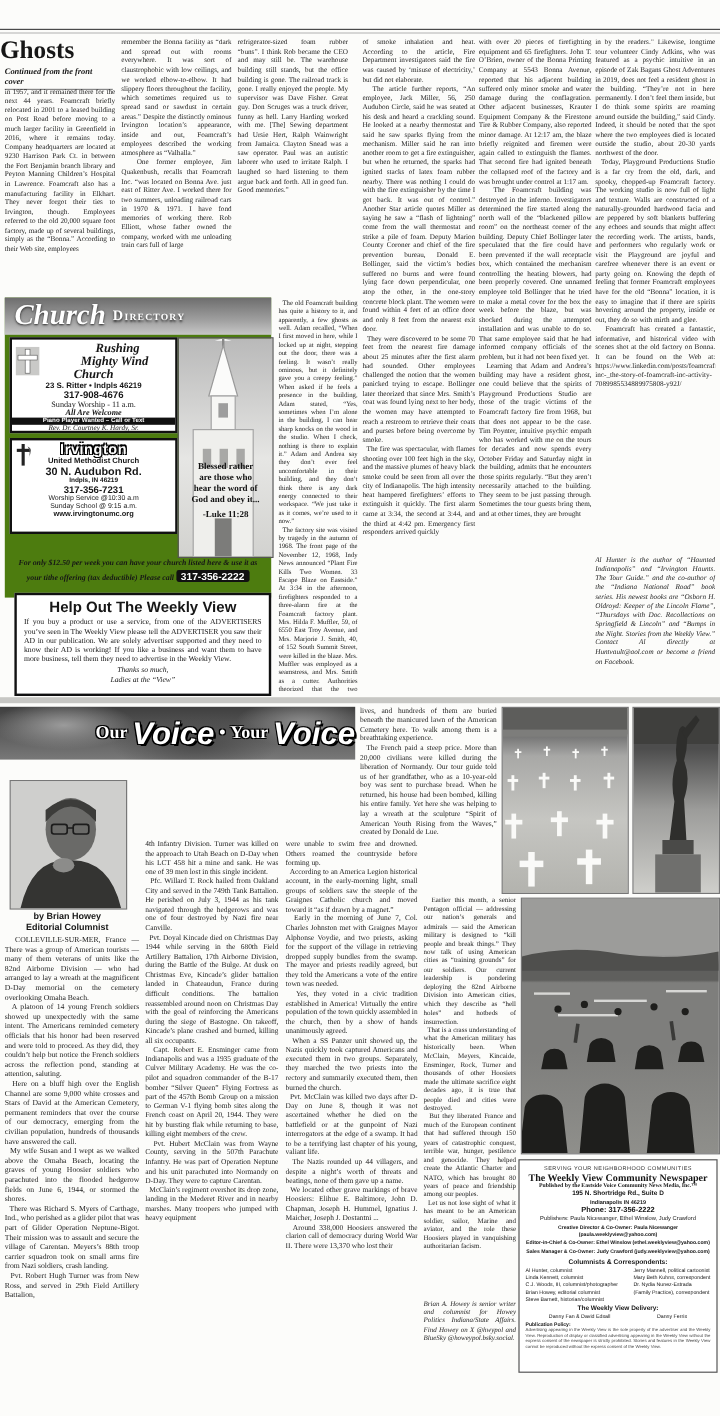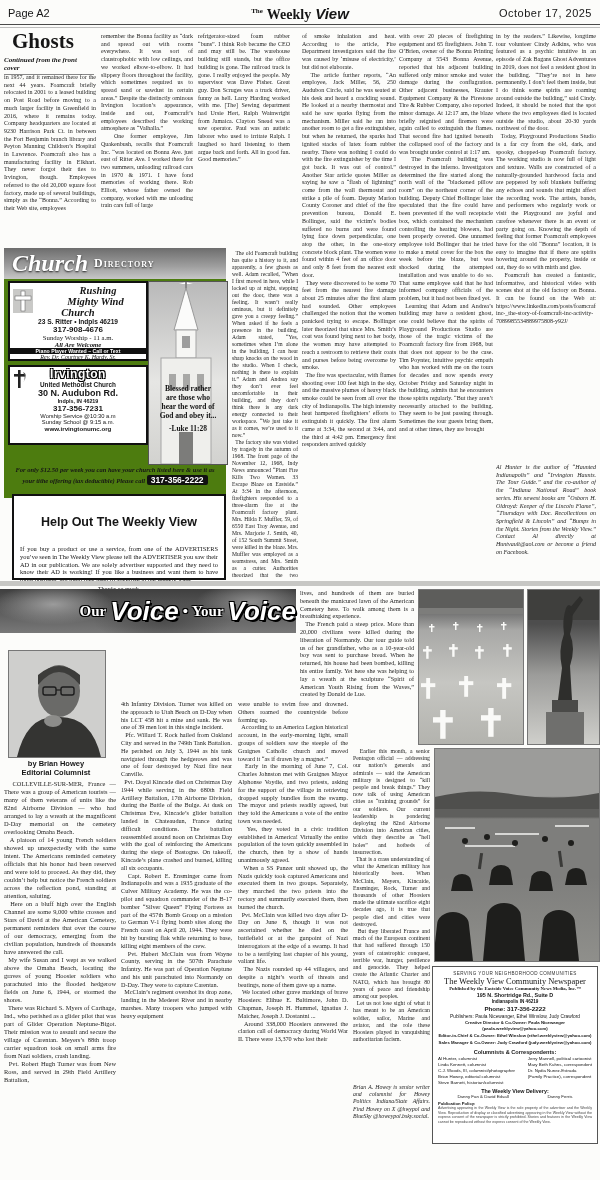--- a/index.html
+++ b/index.html
@@ -15,39 +15,39 @@
   #hdr{top:4px;left:0;width:600px;height:20px;}
   #hdr .pg{position:absolute;left:8px;top:3px;font-size:11px;}
   #hdr .dt{position:absolute;right:8px;top:3px;font-size:11px;letter-spacing:.5px;}
   #hdr .mast{position:absolute;left:0;right:0;top:1px;text-align:center;}
   #hdr .mast .the{font-size:7px;font-weight:bold;vertical-align:6px;}
   #hdr .mast .wk{font-size:14px;font-weight:bold;}
   #hdr .mast .vw{font-size:15px;font-weight:bold;font-style:italic;font-family:"Liberation Sans",sans-serif;}
   .rule1{top:24px;left:0;width:600px;height:1px;background:#4a4a4a;}
   .rule2{top:27px;left:0;width:600px;height:1px;background:#bdbdbd;}
   
-  #ghost-title{left:12px;top:30px;font-size:21px;font-weight:bold;line-height:22px;}
+  #ghost-title{left:0;top:30px;font-size:21px;font-weight:bold;line-height:22px;}
   #ghost-cont{left:4px;top:56px;font-size:7px;font-weight:bold;font-style:italic;border-bottom:1px solid #888;padding-bottom:2px;width:90px;}
   
   #cd{left:4px;top:248px;width:222px;height:250px;background:#4d7c0f;}
   #cd-head{left:0;top:0;width:222px;height:31px;
      background:linear-gradient(180deg,#6d6d6d,#9f9f9f 60%,#c7c7c7);
      display:flex;align-items:center;justify-content:flex-start;padding-left:8px;box-sizing:border-box;}
   #cd-head .script{font-size:24px;font-style:italic;color:#fff;text-shadow:0 1px 2px #222;font-weight:bold;}
   #cd-head .caps{font-size:12px;color:#fff;letter-spacing:1px;margin-left:6px;font-variant:small-caps;text-shadow:0 1px 2px #222;font-weight:bold;}
   .adbox{position:absolute;left:4px;width:140px;border:2px solid #111;background:#fff;box-sizing:border-box;text-align:center;overflow:hidden;}
   #verse{left:146px;top:136px;width:76px;font-size:7.5px;font-weight:bold;line-height:9px;text-align:center;color:#111;}
   #cd-photo{left:144px;top:33px;width:78px;height:182px;border:1px solid #555;
      background:linear-gradient(180deg,#b9b9b9,#e6e6e4 55%,#d2d2cf);overflow:hidden;}
   #cd-foot{left:0;top:218px;width:222px;font-size:6.5px;font-weight:bold;font-style:italic;text-align:center;line-height:8.5px;}
   .phone-strip{display:inline-block;background:#111;color:#fff;font-style:normal;
      font-family:"Liberation Sans",sans-serif;font-size:8.5px;padding:1px 4px;border-radius:2px;}
   
   #help{left:12px;top:494px;width:214px;height:86px;border:2px solid #111;background:#fff;box-sizing:border-box;padding:3px 6px;}
-  #help h3{margin:16px;text-align:center;font-size:12.5px;font-family:"Liberation Sans",sans-serif;}
+  #help h3{margin:0;text-align:center;font-size:12.5px;font-family:"Liberation Sans",sans-serif;}
   #help .bd{font-size:6.4px;line-height:7.8px;text-align:justify;margin-top:2px;}
   #help .sig{font-size:6.4px;font-style:italic;text-align:center;margin-top:1px;line-height:7.5px;}
   
   #divbar{left:0;top:581px;width:600px;height:5px;background:#c7c7c4;}
   
   #vbanner{left:0;top:589px;width:296px;height:44px;
     background:
       radial-gradient(60px 20px at 18% 35%,#9b9b9b,transparent),
       radial-gradient(70px 24px at 55% 70%,#4a4a4a,transparent),
       radial-gradient(55px 20px at 85% 30%,#8d8d8d,transparent),
@@ -62,49 +62,40 @@
      font-family:"Liberation Sans",sans-serif;line-height:9px;}
   #vhead{left:112px;top:641px;width:246px;font-size:15.5px;font-weight:bold;text-align:center;line-height:19px;}
   .photo{position:absolute;border:1px solid #777;overflow:hidden;}
   #ph-cem{left:418px;top:589px;width:104px;height:154px;background:linear-gradient(180deg,#6f6f6f 0 14%,#a8a8a6 26%,#c6c6c2 60%,#b3b3ae);}
   #ph-statue{left:527px;top:589px;width:71px;height:154px;background:linear-gradient(180deg,#4d4d4d 0 22%,#9c9c9a 55%,#cfcfcb);}
   #ph-land{left:434px;top:748px;width:164px;height:212px;background:linear-gradient(180deg,#9c9c9a 0 22%,#5f5f5d 26% 32%,#7e7e7c 33% 60%,#8f8f8b);}
   
   #mh{left:432px;top:966px;width:166px;height:178px;border:1px solid #555;background:#fff;
       box-sizing:border-box;padding:4px 5px;text-align:center;font-family:"Liberation Sans",sans-serif;overflow:hidden;}
   #mh .tag{font-size:4.6px;letter-spacing:.4px;color:#333;}
-  #mh .ttl{font-size:8.4px;font-weight:normal;font-family:"Liberation Serif",serif;margin-top:1px;}
+  #mh .ttl{font-size:8.4px;font-weight:bold;font-family:"Liberation Serif",serif;margin-top:1px;}
   #mh .pub{font-size:4.8px;font-weight:bold;font-family:"Liberation Serif",serif;}
   #mh .adr{font-size:5.4px;font-weight:bold;margin-top:1px;}
   #mh .ph{font-size:6.2px;font-weight:bold;margin-top:1px;}
   #mh .pubs{font-size:4.8px;margin-top:2px;}
   #mh .staff{font-size:4.3px;font-weight:bold;margin-top:1px;line-height:6px;}
   #mh .colhdr{font-size:5.6px;font-weight:bold;margin-top:3px;}
   #mh .cols{display:flex;justify-content:space-between;text-align:left;margin-top:1px;}
   #mh .cols div{font-size:4.4px;line-height:6px;}
   #mh .delhdr{font-size:5.4px;font-weight:bold;margin-top:2px;}
   #mh .delrow{display:flex;justify-content:space-around;font-size:4.4px;}
   #mh .polhdr{font-size:4.2px;font-weight:bold;text-align:left;margin-top:2px;}
   #mh .pol{font-size:3.6px;line-height:4.6px;text-align:justify;color:#444;}
   svg{display:block;}
 </style>
 </head>
 <body>
 
 <div id="page">
 
-  <div id="hdr" class="abs">
-    <span class="pg sans">Page A2</span>
-    <div class="mast">
-      <span class="the">The</span>
-      <span class="wk">Weekly</span>
-      <span class="vw">View</span>
-    </div>
-    <span class="dt sans">October 17, 2025</span>
-  </div>
   <div class="abs rule1"></div>
   <div class="abs rule2"></div>
 
   <div class="abs" id="ghost-title">Ghosts</div>
   <div class="abs" id="ghost-cont">Continued from the front cover</div>
   <div class="bodycol" style="left:4px;top:74px;width:92px;height:171px;">in 1957, and it remained there for the next 44 years. Foamcraft briefly relocated in 2001 to a leased building on Post Road before moving to a much larger facility in Greenfield in 2016, where it remains today. Company headquarters are located at 9230 Harrison Park Ct. in between the Fort Benjamin branch library and Peyton Manning Children’s Hospital in Lawrence. Foamcraft also has a manufacturing facility in Elkhart. They never forgot their ties to Irvington, though. Employees referred to the old 20,000 square foot factory, made up of several buildings, simply as the “Bonna.” According to their Web site, employees</div>
   <div class="bodycol" style="left:101px;top:33px;width:92px;height:212px;">remember the Bonna facility as “dark and spread out with rooms everywhere. It was sort of claustrophobic with low ceilings, and we worked elbow-to-elbow. It had slippery floors throughout the facility, which sometimes required us to spread sand or sawdust in certain areas.” Despite the distinctly ominous Irvington location’s appearance, inside and out, Foamcraft’s employees described the working atmosphere as “Valhalla.”
   One former employee, Jim Quakenbush, recalls that Foamcraft Inc. “was located on Bonna Ave. just east of Ritter Ave. I worked there for two summers, unloading railroad cars in 1970 &amp; 1971. I have fond memories of working there. Rob Elliott, whose father owned the company, worked with me unloading train cars full of large</div>
   <div class="bodycol" style="left:198px;top:33px;width:92px;height:212px;">refrigerator-sized foam rubber “buns”. I think Rob became the CEO and may still be. The warehouse building still stands, but the office building is gone. The railroad track is gone. I really enjoyed the people. My supervisor was Dave Fisher. Great guy. Don Scruges was a truck driver, funny as hell. Larry Harding worked with me. [The] Sewing department had Ursie Hert, Ralph Wainwright from Jamaica. Clayton Snead was a saw operator. Paul was an autistic laborer who used to irritate Ralph. I laughed so hard listening to them argue back and forth. All in good fun. Good memories.”</div>
   <div class="bodycol" style="left:232px;top:250px;width:66px;height:328px;font-size:5.6px;line-height:7px;">  The old Foamcraft building has quite a history to it, and apparently, a few ghosts as well. Adam recalled, “When I first moved in here, while I locked up at night, stepping out the door, there was a feeling. It wasn’t really ominous, but it definitely gave you a creepy feeling.” When asked if he feels a presence in the building, Adam stated, “Yes, sometimes when I’m alone in the building, I can hear sharp knocks on the wood in the studio. When I check, nothing is there to explain it.” Adam and Andrea say they don’t ever feel uncomfortable in their building, and they don’t think there is any dark energy connected to their workspace. “We just take it as it comes, we’re used to it now.”

